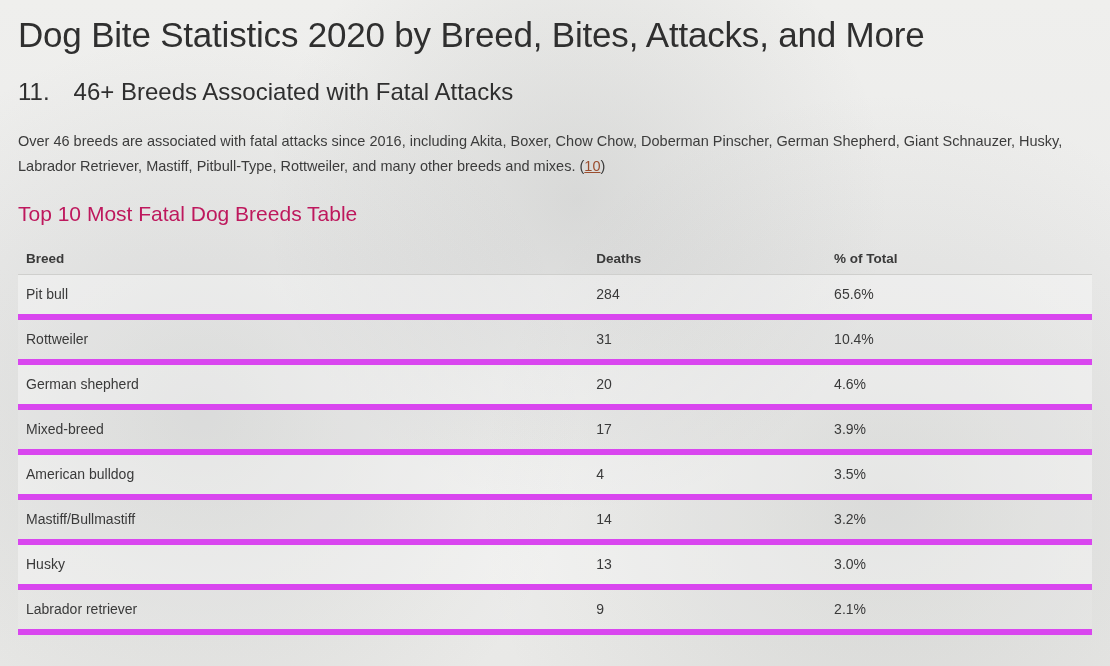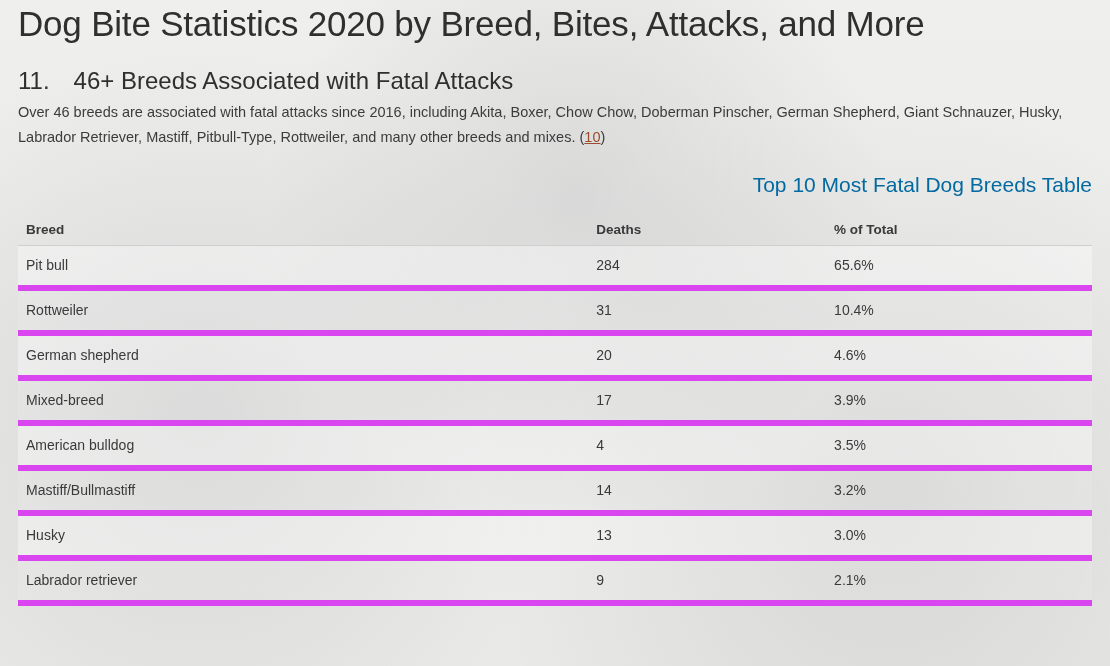--- a/index.html
+++ b/index.html
@@ -32,54 +32,53 @@
     padding: 0 18px;
     box-sizing: border-box;
   }
 
   .main-title {
     font-size: 35px;
     line-height: 44px;
     font-weight: 400;
     color: #2f2f2f;
     margin: 0;
-    padding-top: 2px;
+    padding-top: 13px;
     letter-spacing: -0.2px;
   }
 
   .section-title {
     font-size: 24px;
     line-height: 30px;
     font-weight: 400;
     color: #2f2f2f;
     margin: 20px 0 0 0;
   }
   .section-title .num {
     margin-right: 24px;
   }
 
   .body-text {
     font-size: 14.5px;
     line-height: 25px;
     color: #3c3c3c;
-    margin: 4px 0 0 0;
+    margin: 22px 0 0 0;
     max-width: 1075px;
   }
   .body-text a {
     color: #9a4d2e;
     text-decoration: underline;
   }
 
   .table-title {
     font-size: 21px;
     line-height: 26px;
     font-weight: 400;
-    color: #0369a1;
+    color: #be185d;
     margin: 22px 0 0 0;
-    text-align: right;
   }
 
   table.stats {
     width: 1074px;
     border-collapse: collapse;
     margin-top: 14px;
     font-size: 14px;
   }
   table.stats th {
     text-align: left;

